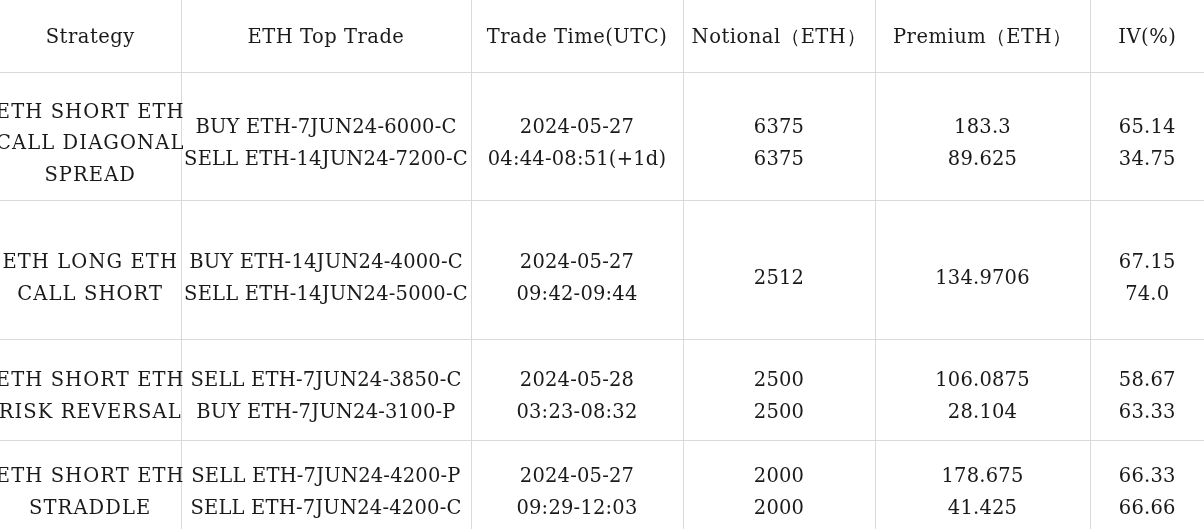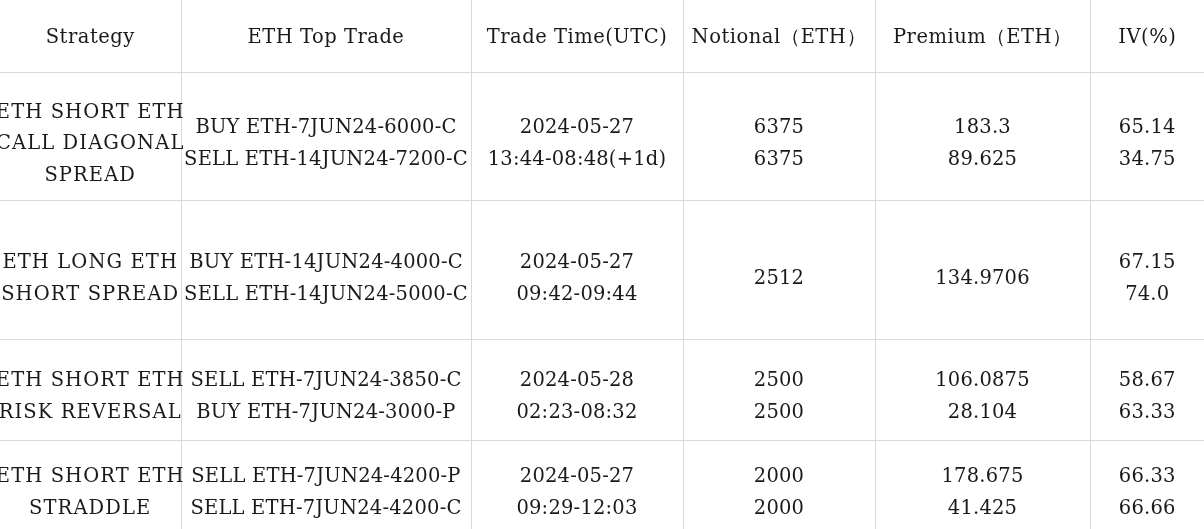--- a/index.html
+++ b/index.html
@@ -124,21 +124,21 @@
           </td>
           <td class="col-top_trade">
             <div class="cell-lines">
               <span class="ln">BUY ETH-7JUN24-6000-C</span>
               <span class="ln">SELL ETH-14JUN24-7200-C</span>
             </div>
           </td>
           <td class="col-trade_time">
             <div class="cell-lines">
               <span class="ln">2024-05-27</span>
-              <span class="ln">13:44-08:48(+1d)</span>
+              <span class="ln">04:44-08:51(+1d)</span>
             </div>
           </td>
           <td class="col-notional">
             <div class="cell-lines">
               <span class="ln">6375</span>
               <span class="ln">6375</span>
             </div>
           </td>
           <td class="col-premium">
             <div class="cell-lines">
@@ -150,21 +150,21 @@
             <div class="cell-lines">
               <span class="ln">65.14</span>
               <span class="ln">34.75</span>
             </div>
           </td>
         </tr>
         <tr class="row-1">
           <td class="col-strategy">
             <div class="cell-lines">
               <span class="ln">ETH LONG ETH</span>
-              <span class="ln">SHORT SPREAD</span>
+              <span class="ln">CALL SHORT</span>
             </div>
           </td>
           <td class="col-top_trade">
             <div class="cell-lines">
               <span class="ln">BUY ETH-14JUN24-4000-C</span>
               <span class="ln">SELL ETH-14JUN24-5000-C</span>
             </div>
           </td>
           <td class="col-trade_time">
             <div class="cell-lines">
@@ -192,27 +192,27 @@
         <tr class="row-2">
           <td class="col-strategy">
             <div class="cell-lines">
               <span class="ln">ETH SHORT ETH</span>
               <span class="ln">RISK REVERSAL</span>
             </div>
           </td>
           <td class="col-top_trade">
             <div class="cell-lines">
               <span class="ln">SELL ETH-7JUN24-3850-C</span>
-              <span class="ln">BUY ETH-7JUN24-3000-P</span>
+              <span class="ln">BUY ETH-7JUN24-3100-P</span>
             </div>
           </td>
           <td class="col-trade_time">
             <div class="cell-lines">
               <span class="ln">2024-05-28</span>
-              <span class="ln">02:23-08:32</span>
+              <span class="ln">03:23-08:32</span>
             </div>
           </td>
           <td class="col-notional">
             <div class="cell-lines">
               <span class="ln">2500</span>
               <span class="ln">2500</span>
             </div>
           </td>
           <td class="col-premium">
             <div class="cell-lines">

